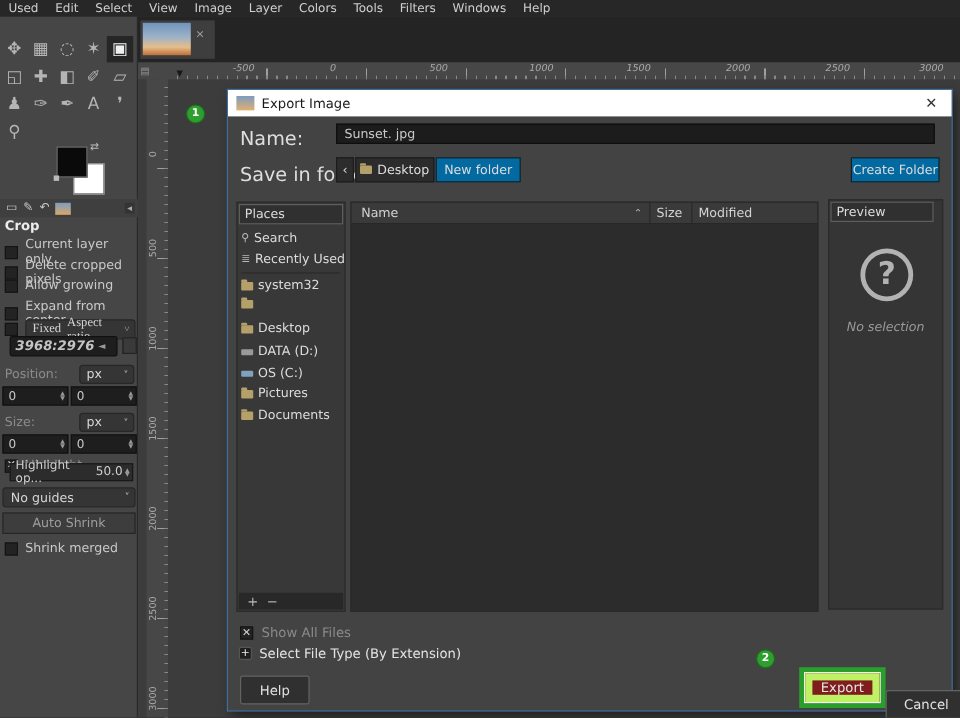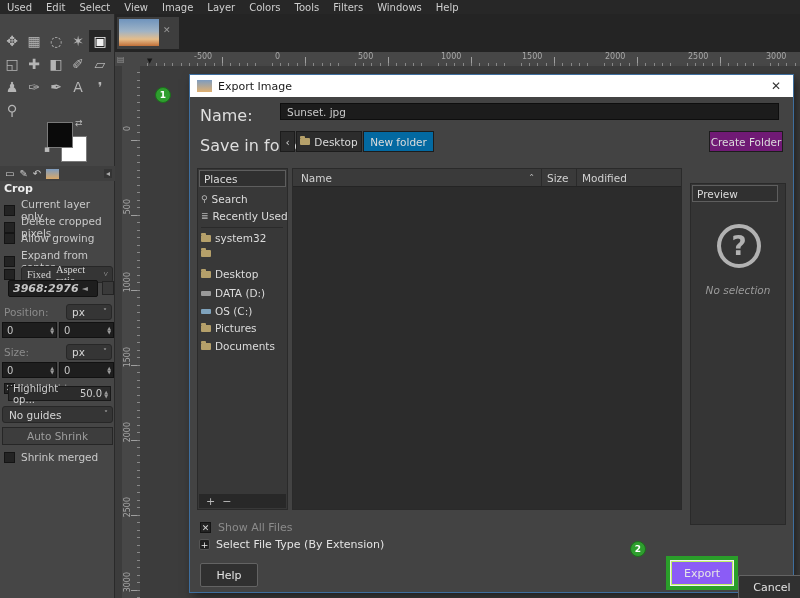--- a/index.html
+++ b/index.html
@@ -70,21 +70,21 @@
     display:flex; align-items:center; justify-content:center; font-size:10.5px; }
   .dim{ color:#8b8b8b; }
 
   
   .hruler{ left:140px; top:52px; width:660px; height:14px; background:#474747;
     background-image:
       repeating-linear-gradient(to right,#474747 0 7.3px,#888 7.3px 8.3px),
       repeating-linear-gradient(to right,transparent 0 82px,#9f9f9f 82px 83px);
     background-size:100% 3px,100% 9px; background-position:bottom left,bottom left;
     background-repeat:no-repeat; }
-  .hruler span{ position:absolute; top:0; font-size:8px; color:#a8a8a8; }
+  .hruler span{ position:absolute; top:0; font-size:8px; color:#a8a8a8;font-style:italic; }
   .vruler{ left:122px; top:66px; width:18px; height:532px; background:#474747;
     background-image:
       repeating-linear-gradient(to bottom,#474747 0 6.5px,#888 6.5px 7.5px),
       repeating-linear-gradient(to bottom,transparent 0 74px,#9f9f9f 74px 75px);
     background-size:3px 100%,9px 100%; background-position:top right,top right;
     background-repeat:no-repeat; }
   .vruler span{ position:absolute; left:1px; font-size:8px; color:#a8a8a8;
     writing-mode:vertical-rl; transform:rotate(180deg); }
   .rcorner{ left:115px; top:52px; width:25px; height:14px; background:#474747;
     font-size:8px; color:#999; display:flex; align-items:center; }
@@ -131,41 +131,41 @@
   .fhead{ position:absolute; left:0; top:0; width:100%; height:18px; background:#3a3a3a;
     border-bottom:1px solid #242424; display:flex; align-items:center;
     font-size:10.5px; color:#d2d2d2; }
   .fh-name{ width:248px; display:flex; align-items:center; padding-left:8px; }
   .fh-sort{ margin-left:auto; margin-right:6px; font-size:8px; color:#bbb; }
   .fh-size{ width:35px; border-left:1px solid #2a2a2a; padding-left:5px; height:100%;
     display:flex; align-items:center;}
   .fh-mod{ flex:1; border-left:1px solid #2a2a2a; padding-left:5px; height:100%;
     display:flex; align-items:center;}
 
-  .preview{ left:500px; top:108px; width:96px; height:342px; background:#353535;
+  .preview{ left:500px; top:91px; width:96px; height:342px; background:#353535;
     border:1px solid #2a2a2a; }
   .pvhead{ position:absolute; left:1px; top:1px; width:86px; height:17px; background:#303030;
     border:1px solid #5e5e5e; font-size:10.5px; color:#dcdcdc; display:flex;
     align-items:center; padding-left:4px; }
   .qcircle{ position:absolute; left:26px; top:40px; width:44px; height:44px;
     border:4px solid #b2b2b2; border-radius:50%; display:flex; align-items:center;
     justify-content:center; font-size:26px; font-weight:bold; color:#b2b2b2; }
   .noselect{ position:absolute; left:0; top:100px; width:100%; text-align:center;
     font-size:10.5px; font-style:italic; color:#9a9a9a; }
 
   .botrow{ position:absolute; display:flex; align-items:center; }
   .expicon{ width:11px; height:11px; background:#1f1f1f; border:1px solid #555;
     border-radius:2px; color:#eee; font-size:9px; display:flex; align-items:center;
     justify-content:center; margin-right:6px; }
   .dbtn{ position:absolute; background:#303030; border:1px solid #636363; border-radius:2px;
     color:#e2e2e2; font-size:11px; display:flex; align-items:center; justify-content:center; }
   .greenbox{ position:absolute; left:476px; top:481px; border:4px solid #2a9e2a; }
   .greenbox .inner{ border:1px solid #f2f2f2; }
-  .export-btn{ position:relative; width:62px; height:24px; background:#8b5cf6;
-    border:1px solid #bef264; color:#e6e6e6; font-size:11px; display:flex;
+  .export-btn{ position:relative; width:62px; height:24px; background:#7f1d1d;
+    border:6px solid #bef264; color:#e6e6e6; font-size:11px; display:flex;
     align-items:center; justify-content:center; }
   .badge{ width:16px; height:16px; border-radius:50%; background:#2e9e2e;
     border:1px solid #1c6e1c; color:#fff; font-size:9px; font-weight:bold;
     display:flex; align-items:center; justify-content:center; z-index:30; }
 </style>
 </head>
 <body>
 
 <div class="screen">
 
@@ -370,21 +370,21 @@
     <div class="bbtn" style="left:90px; width:15px;">
       <span>‹</span>
     </div>
     <div class="bbtn" style="left:106px; width:66px;">
       <span class="folder"></span>
       <span>Desktop</span>
     </div>
     <div class="bbtn" style="left:173px; width:71px; background:#0369a1;">
       <span>New folder</span>
     </div>
-    <div class="bbtn" style="left:519px; width:74px; background:#701a75;text-align:right;">
+    <div class="bbtn" style="left:519px; width:74px; background:#0369a1;text-align:right;">
       <span>Create Folder</span>
     </div>
 
     <div class="abs places">
       <div class="phead">Places</div>
       <div class="pitem" style="top:24px;">
         <span class="gly">⚲</span>
         <span>Search</span>
       </div>
       <div class="pitem" style="top:41px;">

